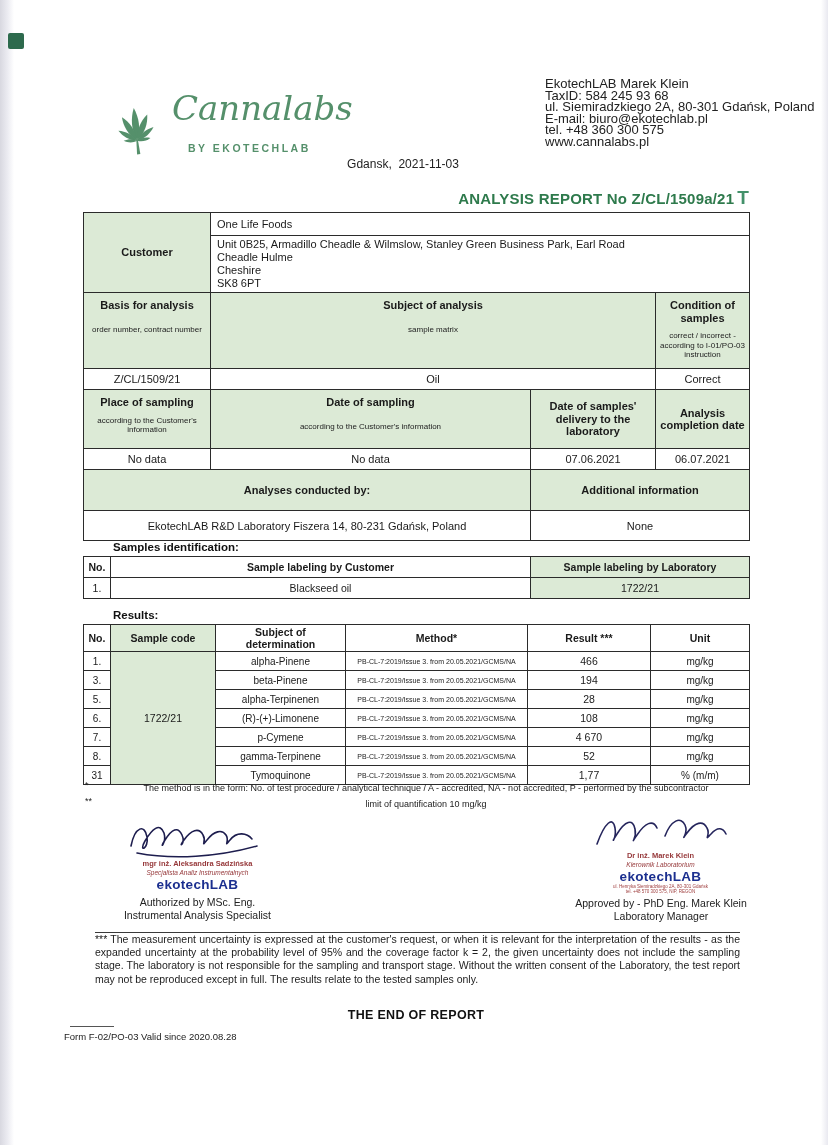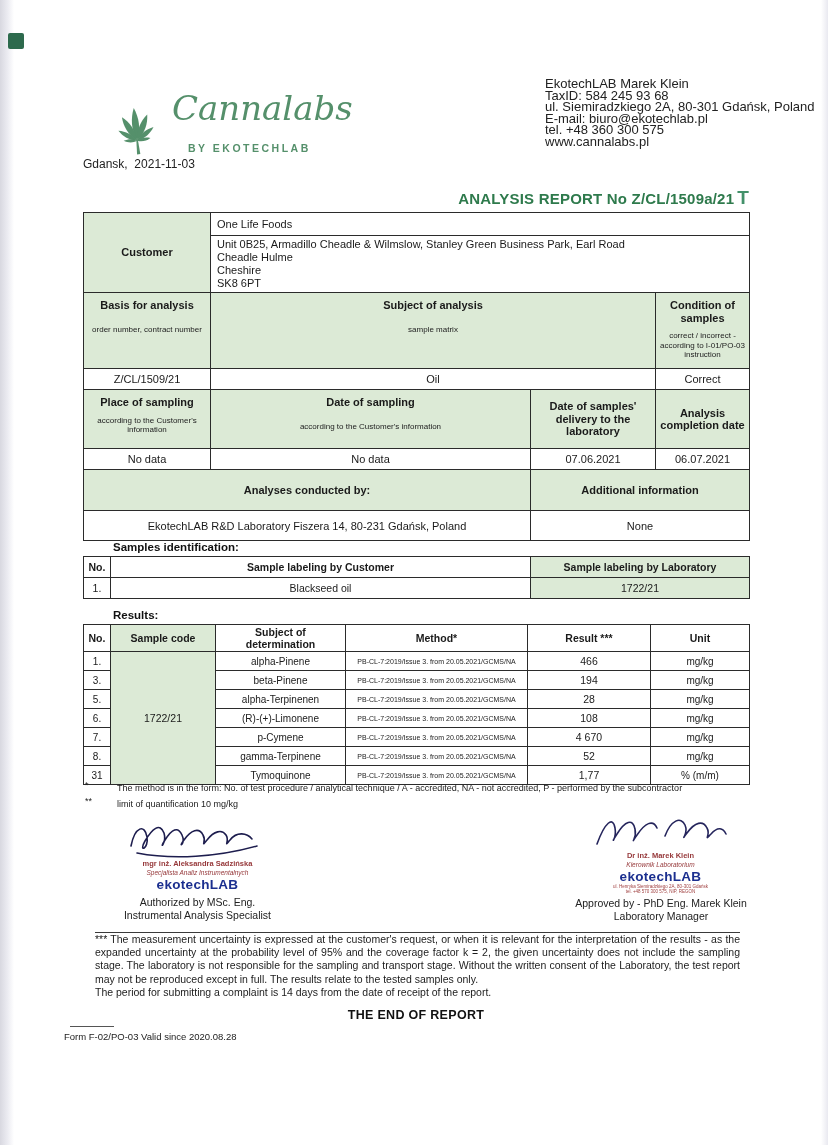--- a/index.html
+++ b/index.html
@@ -16,21 +16,21 @@
     background:#2d6a4d; border-radius:2px; }
 
   
   .logo-wrap { position:absolute; left:108px; top:86px; width:210px; }
   .leaf { position:absolute; left:0; top:20px; }
   .brand { position:absolute; left:64px; top:2px; font-family:"DejaVu Serif", serif;
     font-style:italic; font-size:34px; color:#55906b; white-space:nowrap; }
   .brand-sub { position:absolute; left:80px; top:56px; font-size:10.5px; font-weight:bold;
     letter-spacing:2.5px; color:#55906b; white-space:nowrap; }
   .lab-info { position:absolute; left:545px; top:78px; font-size:13px; line-height:11.6px; color:#222; }
-  .city-date { position:absolute; left:83px; top:157px; width:640px; text-align:left;
+  .city-date { position:absolute; left:83px; top:157px; width:640px; text-align:center;
     font-size:12px; color:#222; white-space:pre; }
 
   
   .title { position:absolute; left:83px; top:187px; width:666px; text-align:right;
     font-size:15px; font-weight:bold; color:#2e7a4c; letter-spacing:0.2px; }
   .title-t { font-size:19px; color:#43916a; font-weight:600; margin-left:3px; }
 
   
   table { border-collapse:collapse; table-layout:fixed; }
   td { border:1px solid #2b2b2b; padding:0 4px; overflow:hidden; vertical-align:middle; }
@@ -56,21 +56,21 @@
   .rt-no { font-size:10px; }
   .rt-sub { font-size:10px; }
   .rt-met { font-size:7px; color:#222; padding:0 2px; }
   .rt-res { font-size:10.5px; }
   .rt-unit { font-size:10px; }
   .code-cell { font-size:10.5px; }
 
   .footnotes { position:absolute; left:85px; top:783px; width:650px; font-size:9px; color:#222; }
   .fn-row { position:relative; margin-bottom:5px; }
   .fn-marker { position:absolute; left:0; top:-3px; font-size:9px; }
-  .fn-text { margin-left:32px; line-height:11px; }
+  .fn-text { margin-left:32px; line-height:11px;text-align:center; }
 
   
   .sig-block { position:absolute; text-align:center; }
   .sig-left { left:100px; top:816px; width:195px; }
   .sig-right { left:558px; top:810px; width:205px; }
   .sig-svg { display:block; margin:0 auto; }
   .stamp-name { font-size:7.5px; font-weight:bold; color:#96383a; line-height:8.5px; }
   .stamp-role { font-size:6.5px; font-style:italic; color:#96383a; line-height:8px; }
   .stamp-logo { font-size:13.5px; font-weight:bold; color:#1b2f8f; letter-spacing:0.3px; line-height:15px; }
   .stamp-tiny { font-size:4.5px; color:#a04040; line-height:5.5px; white-space:nowrap; }
@@ -326,19 +326,18 @@
   <div class="stamp-tiny">ul. Henryka Siemiradzkiego 2A, 80-301 Gdańsk</div>
   <div class="stamp-tiny">tel. +48 570 300 575, NIP, REGON</div>
 </div>
 <div class="sig-caption cap-right">
   <div>Approved by - PhD Eng. Marek Klein</div>
   <div>Laboratory Manager</div>
 </div>
 
 <div class="disclaimer">
   <div>*** The measurement uncertainty is expressed at the customer's request, or when it is relevant for the interpretation of the results - as the expanded uncertainty at the probability level of 95% and the coverage factor k = 2, the given uncertainty does not include the sampling stage. The laboratory is not responsible for the sampling and transport stage. Without the written consent of the Laboratory, the test report may not be reproduced except in full. The results relate to the tested samples only.</div>
-  <div class="p2">The period for submitting a complaint is 14 days from the date of receipt of the report.</div>
 </div>
 
 <div class="end-title">THE END OF REPORT</div>
 
 <div class="form-line"></div>
 <div class="form-note">Form F-02/PO-03 Valid since 2020.08.28</div>
 
 </body></html>

